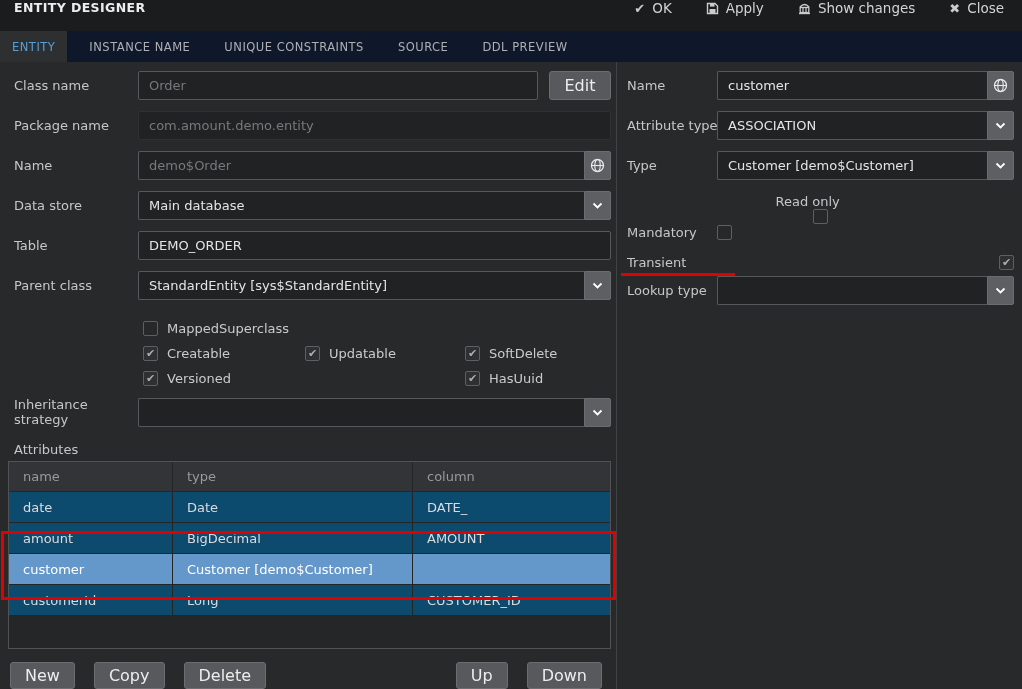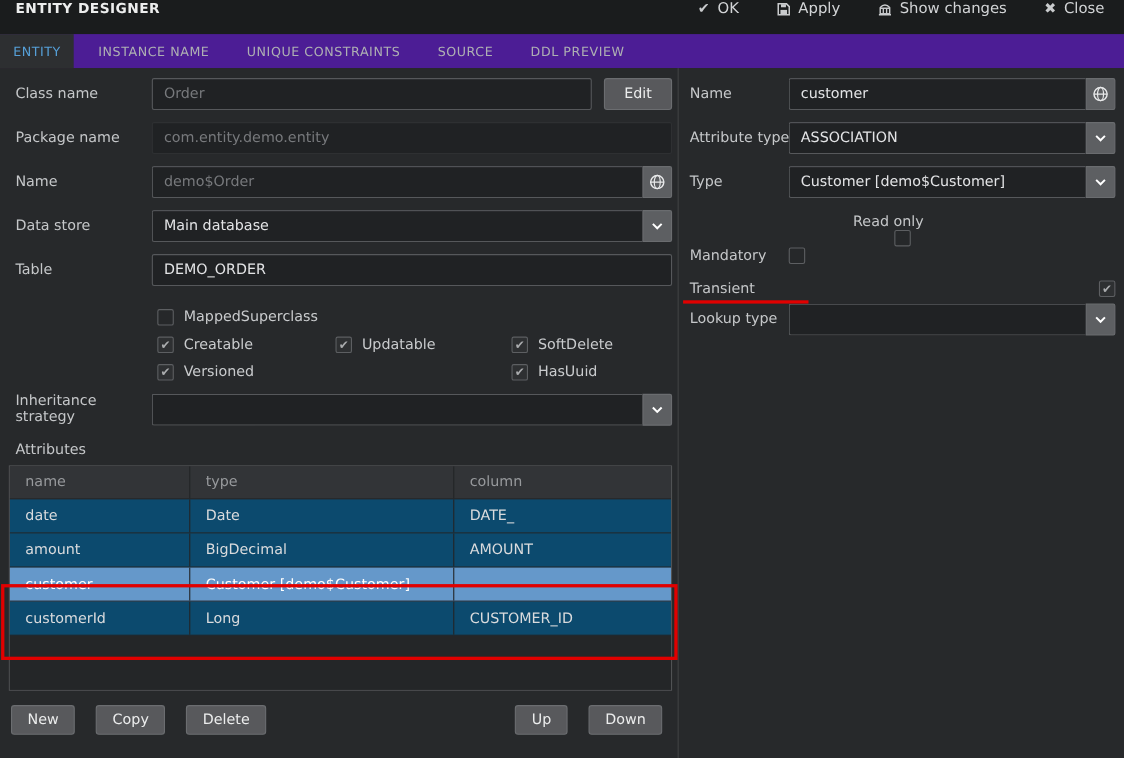--- a/index.html
+++ b/index.html
@@ -18,21 +18,21 @@
     display: flex; align-items: flex-start;
     padding: 0 18px 0 14px;
   }
   .topbar-title { font-weight: 700; font-size: 12.5px; letter-spacing: .4px; color: #eceded; }
   .topbar-actions { margin-left: auto; display: flex; gap: 34px; align-items: center; }
   .tb-action { display: flex; align-items: center; gap: 7px; color: #d2d4d6; font-size: 13.5px; cursor: default; background:none; border:none; font-family:inherit; }
   .tb-action .glyph { font-size: 13px; color: #c9cbcd; line-height: 1; }
   .tb-action svg { display:block; }
 
   
-  .tabbar { height: 31px; background: #4c1d95; display: flex; align-items: stretch; }
+  .tabbar { height: 31px; background: #0f172a; display: flex; align-items: stretch; }
   .tab {
     display:flex; align-items:center; padding: 0 12px; margin-right: 10px;
     font-size: 11.5px; letter-spacing: .5px; color: #aeb0b3; text-transform: uppercase;
     background: none; border: none; font-family: inherit;
   }
   .tab.active { background: #2d2f31; color: var(--tab-active, #56a0d8); }
 
   
   .main { height: 627px; display: flex; background: #27292b; }
   .left-panel {
@@ -59,21 +59,21 @@
   .field.has-suffix .input { border-right: none; border-radius: 2px 0 0 2px; }
   .suffix-btn {
     width: 27px; height: 29px; flex: none;
     background: #5d5f62; border: 1px solid #6a6c6f; border-radius: 0 2px 2px 0;
     display: flex; align-items: center; justify-content: center;
   }
   .suffix-btn svg { display:block; }
 
   .btn {
     height: 29px; background: #58595c; border: 1px solid #6b6d70; border-radius: 3px;
-    color: #eceded; font-size: 13px; font-family: inherit;
+    color: #eceded; font-size: 16px; font-family: inherit;
     display: inline-flex; align-items: center; justify-content: center;
     padding: 0 14px;
   }
   .btn.edit { width: 62px; margin-left: 11px; flex: none; }
 
   
   .cb-section { margin: 9px 0 0 0; }
   .cb-row { display: flex; align-items: center; margin: 0 0 8px 143px; height: 17px; }
   .cb-row:last-child { margin-bottom: 10px; }
   .cb-group { display: flex; align-items: center; }
@@ -180,21 +180,21 @@
       <span class="lbl">Class name</span>
       <div class="field">
         <div class="input disabled">Order</div>
       </div>
       <button class="btn edit">Edit</button>
     </div>
 
     <div class="row">
       <span class="lbl">Package name</span>
       <div class="field">
-        <div class="input disabled faint">com.entity.demo.entity</div>
+        <div class="input disabled faint">com.amount.demo.entity</div>
       </div>
     </div>
 
     <div class="row">
       <span class="lbl">Name</span>
       <div class="field has-suffix">
         <div class="input disabled">demo$Order</div>
         <span class="suffix-btn">
           <span>
             <svg width="15" height="15" viewBox="0 0 15 15">
@@ -219,20 +219,31 @@
       </div>
     </div>
 
     <div class="row">
       <span class="lbl">Table</span>
       <div class="field">
         <div class="input">DEMO_ORDER</div>
       </div>
     </div>
 
+    <div class="row">
+      <span class="lbl">Parent class</span>
+      <div class="field has-suffix">
+        <div class="input">StandardEntity [sys$StandardEntity]</div>
+        <span class="suffix-btn">
+          <svg width="11" height="7" viewBox="0 0 11 7">
+              <polyline points="1.5,1.5 5.5,5.5 9.5,1.5" fill="none" stroke="#ffffff" stroke-width="1.8"></polyline>
+            </svg>
+        </span>
+      </div>
+    </div>
 
     <div class="cb-section">
       <div class="cb-row">
         <span class="checkbox"></span>
         <span class="cb-label">MappedSuperclass</span>
       </div>
       <div class="cb-row">
         <div class="cb-group w1">
           <span class="checkbox checked"></span>
           <span class="cb-label">Creatable</span>

